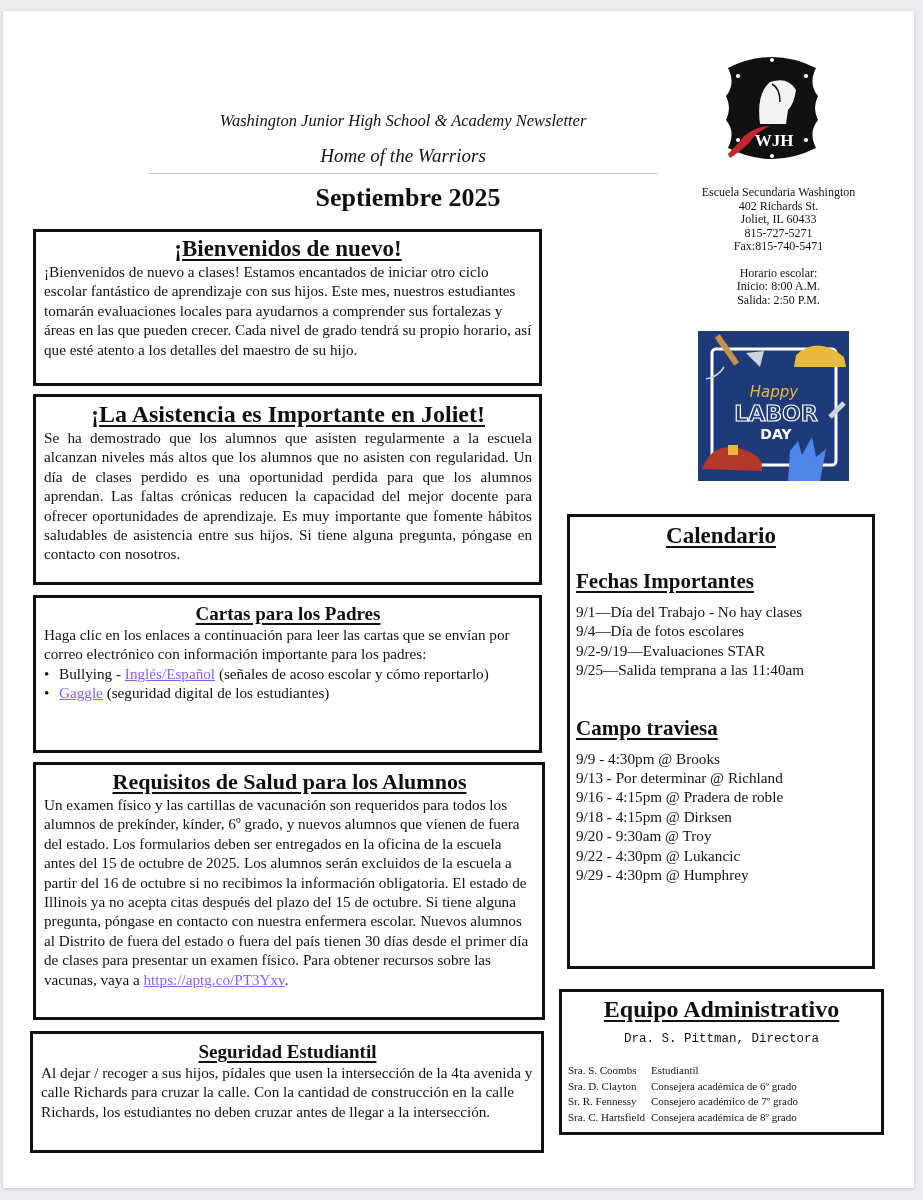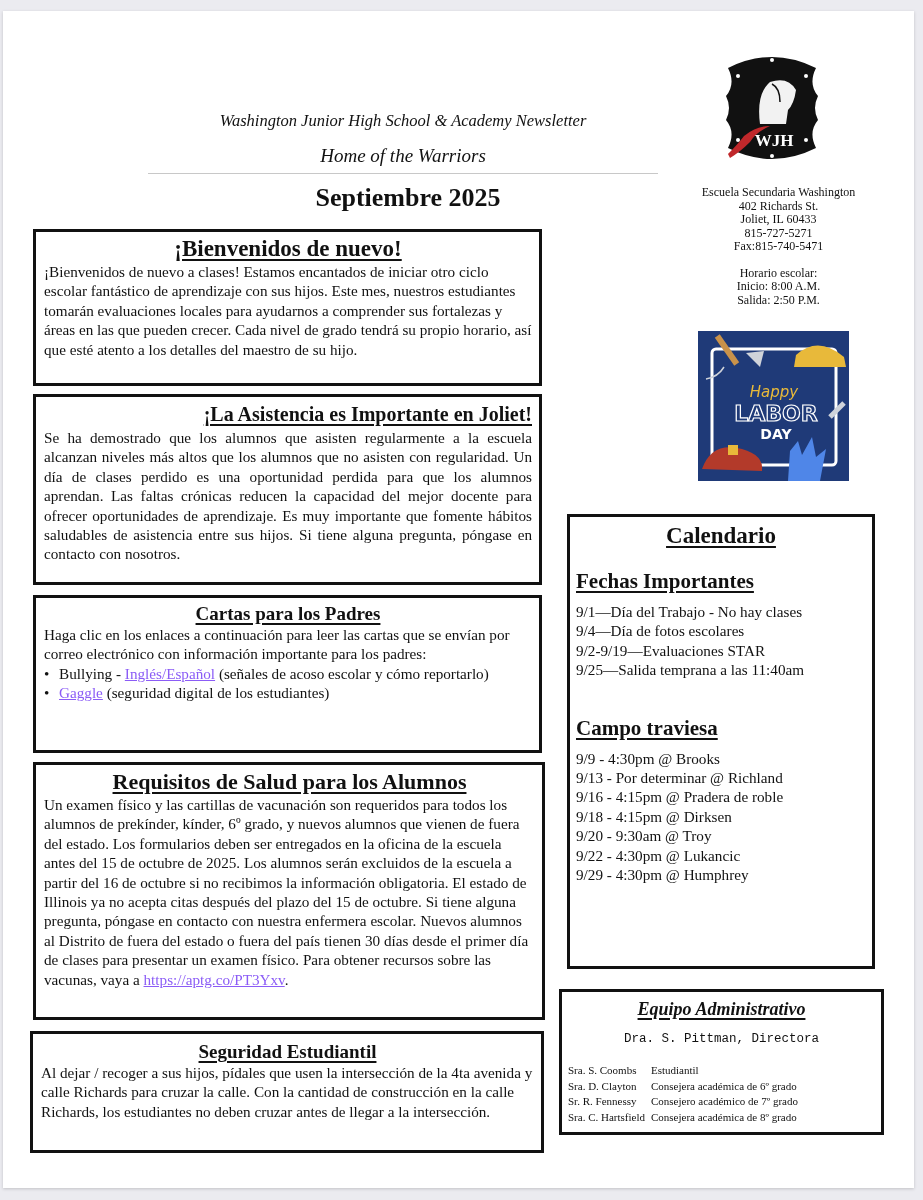--- a/index.html
+++ b/index.html
@@ -34,41 +34,41 @@
     margin:0; text-align:center; font-weight:bold; text-decoration:underline;
     text-decoration-thickness:1.5px; text-underline-offset:3px;
   }
   .box p { margin:0; font-size:15.2px; line-height:19.4px; }
   .justify { text-align:justify; }
   a.lnk { color:#8b5cf6; text-decoration:underline; }
 
   .b1 { left:30px; top:218px; width:509px; height:157px; }
   .b1 h2 { font-size:23px; line-height:26px; }
   .b2 { left:30px; top:383px; width:509px; height:191px; }
-  .b2 h2 { font-size:20px; line-height:27px;text-align:right; }
+  .b2 h2 { font-size:24px; line-height:27px; }
   .b3 { left:30px; top:584px; width:509px; height:158px; }
   .b3 h2 { font-size:19px; line-height:23px; }
   .b3 ul { margin:0; padding:0; list-style:none; font-size:15.2px; line-height:19.4px; }
   .b3 li { padding-left:17px; text-indent:-17px; position:relative; }
   .bullet { display:inline-block; width:15px; text-indent:0; text-align:left; }
   .b4 { left:30px; top:751px; width:512px; height:258px; }
   .b4 h2 { font-size:22px; line-height:26px; }
   .b5 { left:27px; top:1020px; width:514px; height:122px; }
   .b5 h2 { font-size:19px; line-height:23px; padding-top:2px; }
 
   .cal { left:564px; top:503px; width:308px; height:455px; padding:4px 6px; }
   .cal h2.main { font-size:23px; line-height:30px; }
   .cal h3 {
     margin:0; font-weight:bold; text-decoration:underline; font-size:21px;
     text-underline-offset:3px; text-decoration-thickness:1.5px;
   }
   .cal .list { font-size:15.2px; line-height:19.4px; }
 
   .adm { left:556px; top:978px; width:325px; height:146px; padding:6px 6px; }
-  .adm h2 { font-size:18px; line-height:22px;font-style:italic; }
+  .adm h2 { font-size:24px; line-height:22px; }
   .adm .dir { text-align:center; font-size:12.5px; margin-top:12px;font-family:Liberation Mono, monospace; }
   .adm table { border-collapse:collapse; margin-top:17px; font-size:11px; line-height:15.5px; }
   .adm td { padding:0; vertical-align:top; white-space:nowrap; }
   .adm td.nm { padding-right:6px; }
 </style>
 </head>
 <body>
 
 <div class="page">
 

